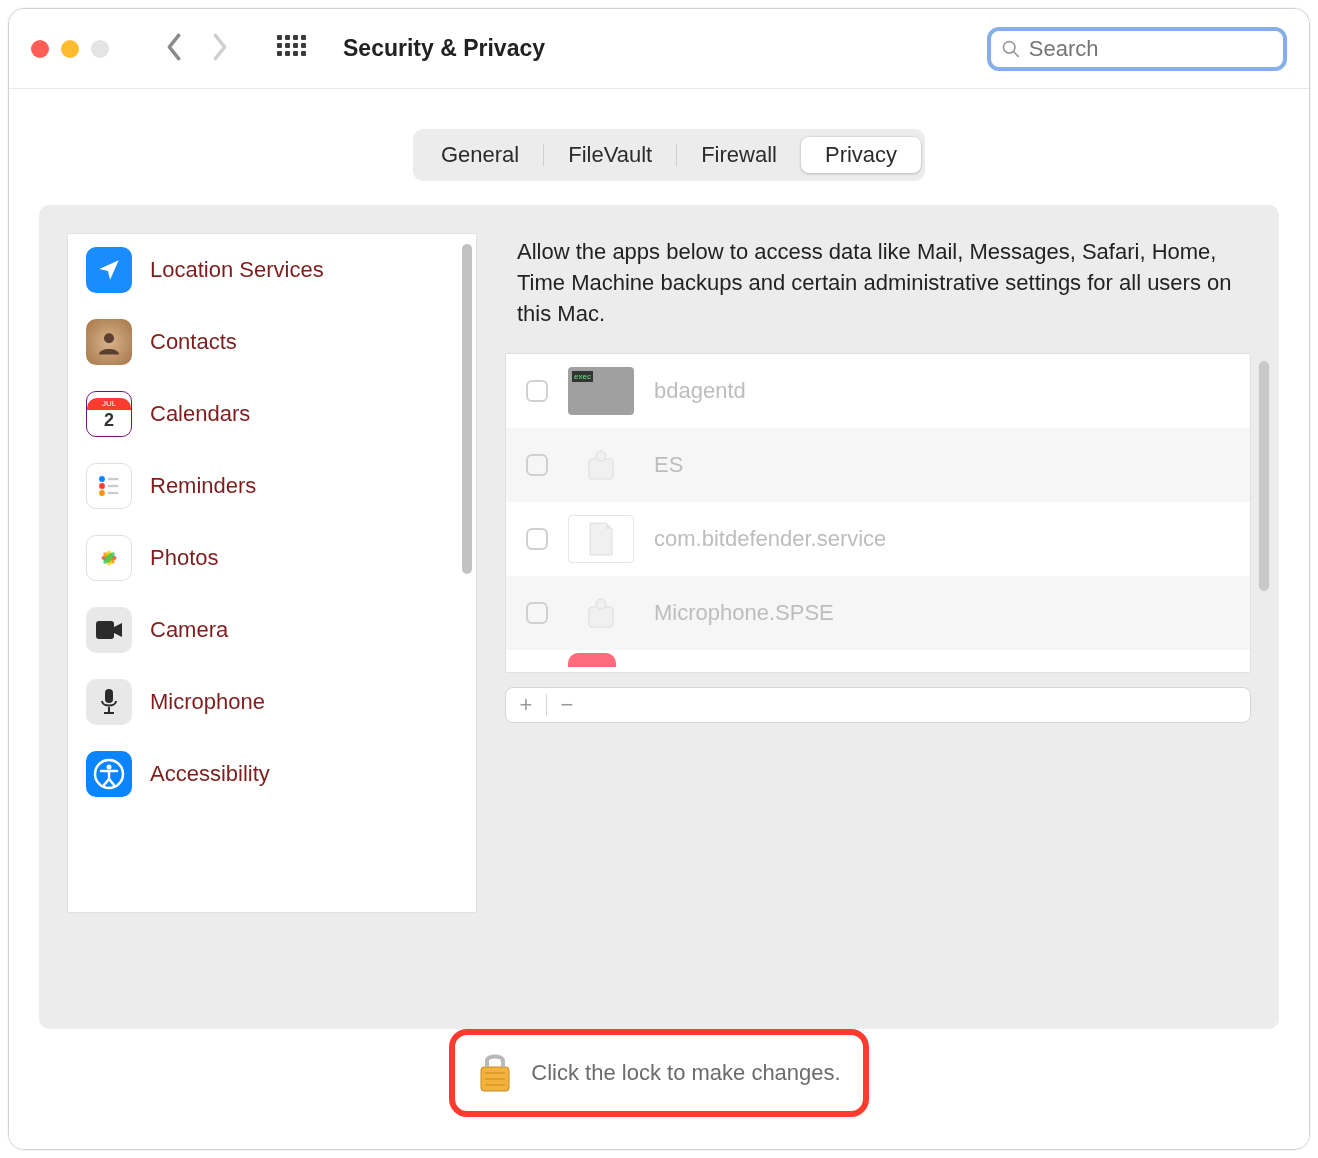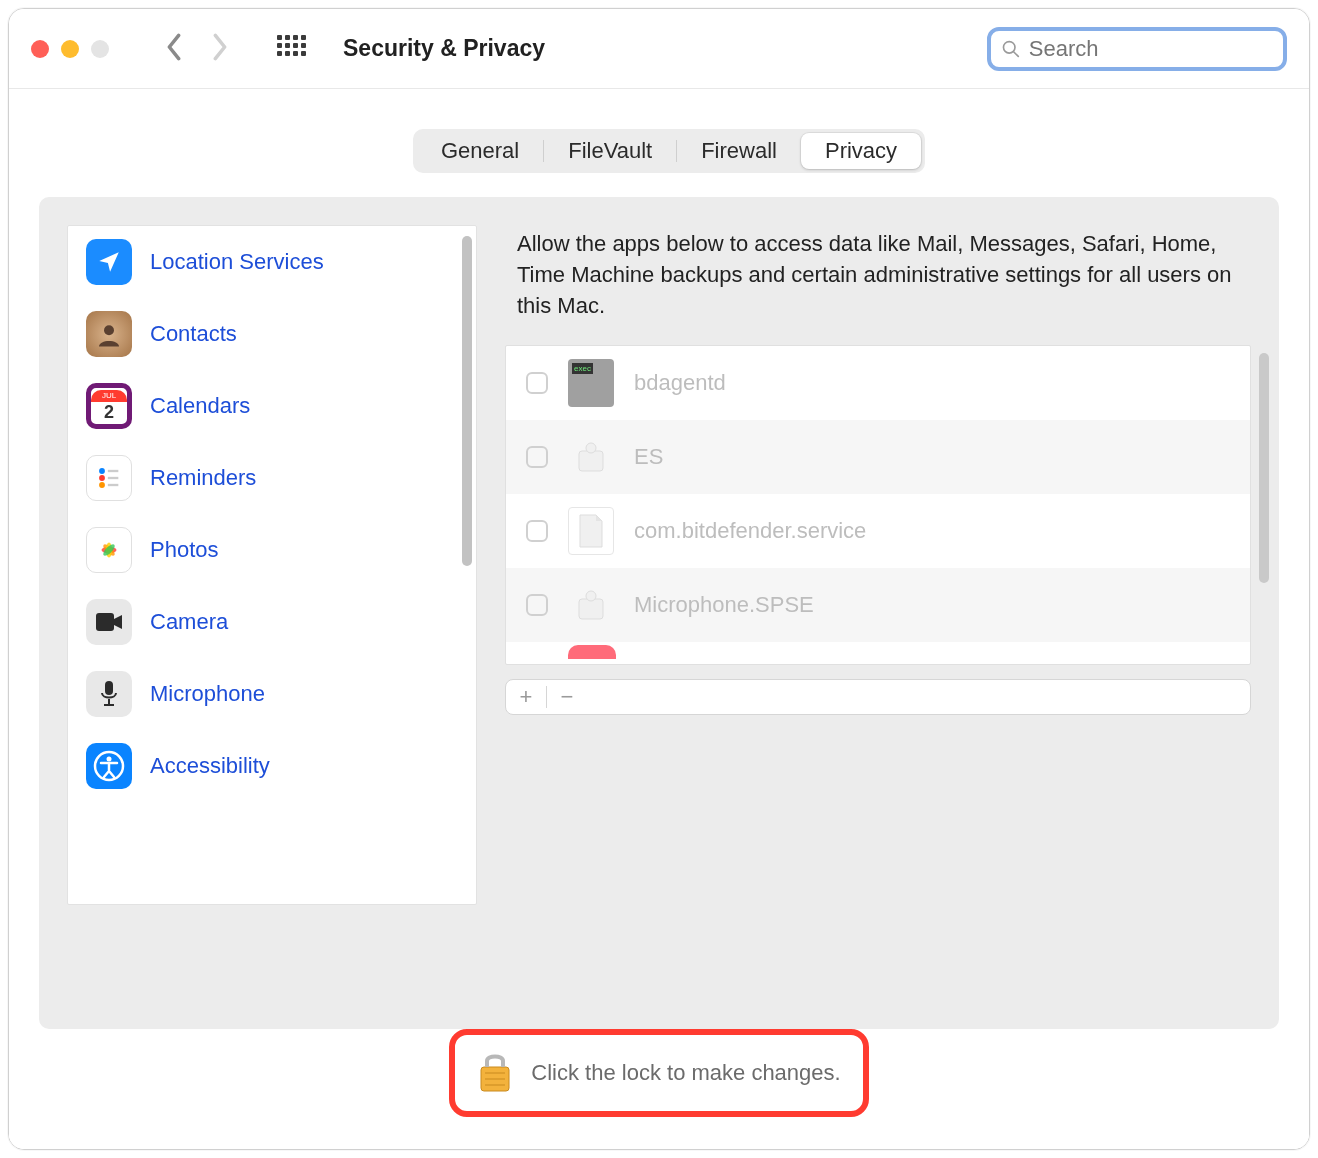--- a/index.html
+++ b/index.html
@@ -46,21 +46,21 @@
   }
   .search-wrap input {
     border: none; outline: none; font-size: 22px; color: #888; width: 100%;
     background: transparent;
   }
   .content { flex: 1; background: #fff; display: flex; flex-direction: column; }
   .tabs-row { display: flex; justify-content: center; padding: 40px 0 0 0; }
   .tabs {
     display: flex; align-items: center;
     background: #ececec; border-radius: 10px;
-    padding: 4px; height: 44px; margin-left: 20px;
+    padding: 4px; height: 52px; margin-left: 20px;
   }
   .tab {
     padding: 0 24px; line-height: 36px; font-size: 22px; color: #2b2b2b;
     cursor: pointer; border-radius: 8px; height: 36px;
     display: flex; align-items: center;
   }
   .tab.active {
     background: #fff;
     box-shadow: 0 1px 3px rgba(0,0,0,0.18), 0 0 0 1px rgba(0,0,0,0.05);
     font-weight: 500;
@@ -87,24 +87,24 @@
   .sb-item {
     display: flex; align-items: center; gap: 18px;
     padding: 10px 18px; cursor: pointer;
     height: 72px;
   }
   .sb-item .icon {
     width: 46px; height: 46px; border-radius: 10px;
     display: flex; align-items: center; justify-content: center;
     flex-shrink: 0; font-size: 26px;
   }
-  .sb-item .label { font-size: 22px; color: #1d4ed8; }
+  .sb-item .label { font-size: 22px; color: #7f1d1d; }
   .ic-location{ background:#1b8cff; color:#fff;}
   .ic-contacts{ background: radial-gradient(circle,#d9b38c 0%,#a57548 100%); }
-  .ic-calendars{ background:#fff; border:5px solid #701a75; flex-direction:column;}
+  .ic-calendars{ background:#fff; border:1px solid #701a75; flex-direction:column;}
   .ic-reminders{ background:#fff; border:1px solid #e0e0e0;}
   .ic-photos{ background:#fff; border:1px solid #e0e0e0;}
   .ic-camera{ background:#e8e8e8;}
   .ic-mic{ background:#e8e8e8;}
   .ic-speech{ background:#e8e8e8;}
   .ic-access{ background:#0a84ff;}
   .sb-scrollbar{ position:absolute; right:4px; top:10px; width:10px; height:330px; background:#c2c2c2; border-radius:5px;}
   .right-pane { flex: 1; display: flex; flex-direction: column; height: 680px; }
   .desc { font-size: 22px; color: #222; line-height: 1.4; padding: 4px 12px 24px 12px; }
   .app-list-wrap { position: relative; flex: 0 0 auto; }
@@ -115,21 +115,21 @@
   .app-row {
     display: flex; align-items: center; height: 74px;
     padding: 0 20px; gap: 20px;
   }
   .app-row:nth-child(even){ background:#f6f6f6; }
   .app-check {
     width: 22px; height: 22px; border: 2px solid #d0d0d0; border-radius: 6px;
     flex-shrink: 0;
   }
   .app-icon {
-    width: 46px; height: 48px; background:#e8e8e8; border-radius:4px;
+    width: 66px; height: 48px; background:#e8e8e8; border-radius:4px;
     flex-shrink:0; display:flex; align-items:center; justify-content:center;
   }
   .app-name { font-size: 22px; color: #bdbdbd; }
   .app-scrollbar{ position:absolute; right:-18px; top:8px; width:10px; height:230px; background:#c9c9c9; border-radius:5px;}
   .addremove {
     display: inline-flex; margin-top: 14px;
     background:#fff; border:1px solid #d6d6d6; border-radius:8px;
     height: 36px; align-items:center;
   }
   .addremove button { width: 40px; height: 100%; border:none; background:transparent; font-size:22px; color:#9a9a9a; cursor:pointer;}

